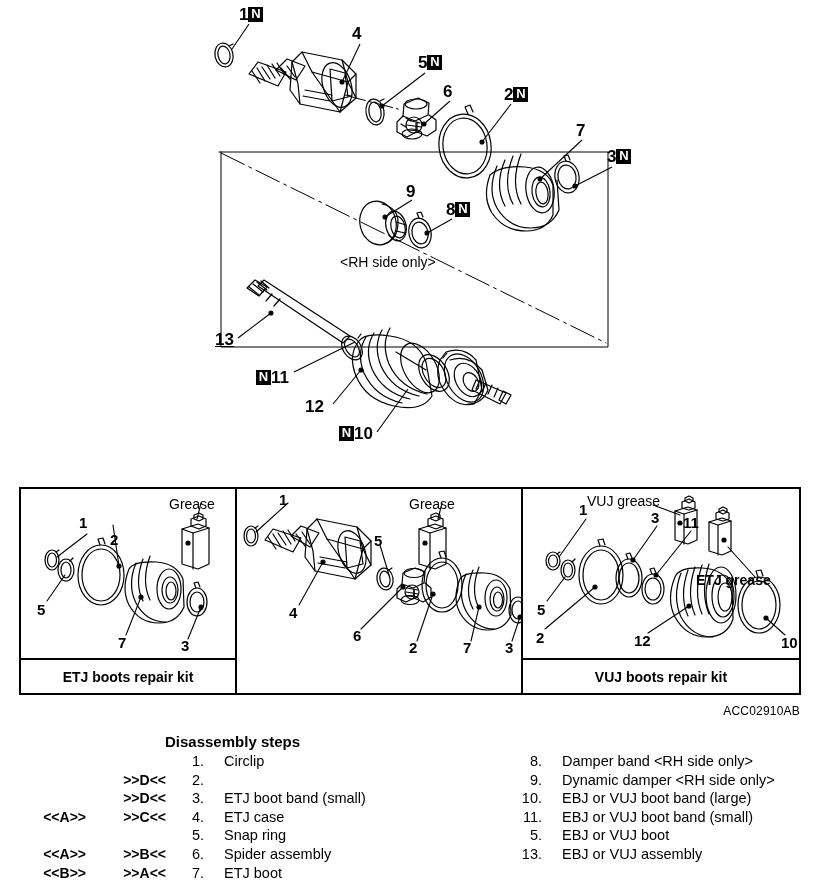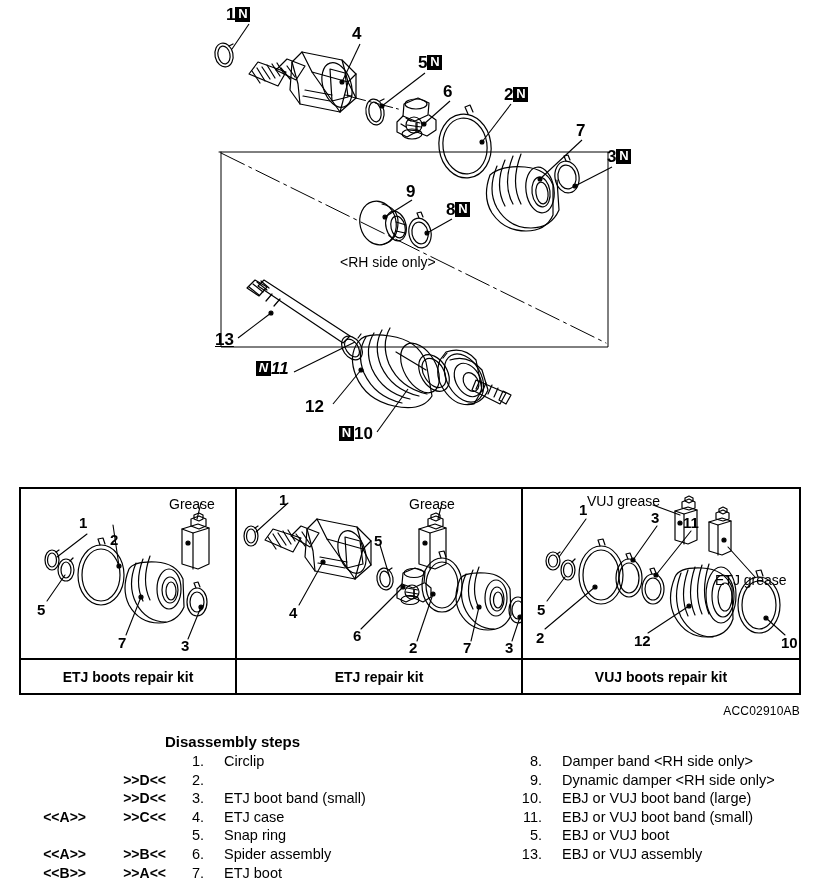--- a/index.html
+++ b/index.html
@@ -189,21 +189,21 @@
       <ellipse cx="468" cy="380" rx="12" ry="18" transform="rotate(-30 468 380)"></ellipse>
       <ellipse cx="471" cy="382" rx="7" ry="10" transform="rotate(-30 471 382)"></ellipse>
       <path d="M450 360 q18 -6 32 10 l6 20 q-6 14 -20 14"></path>
 
       <path d="M476 380 l30 13 l-6 11 l-28 -14 Z"></path>
       <path d="M480 380 l-4 9 M486 383 l-4 9 M492 385 l-4 9 M498 388 l-4 9"></path>
       <path d="M503 391 l8 4 l-5 9 l-7 -4 Z"></path>
     </g>
   </svg>
 
-  <div class="num" style="left:226px;top:6px;">
+  <div class="num" style="left:239px;top:6px;">
     <span>1</span><span class="nbadge">N</span>
   </div>
   <div class="num" style="left:352px;top:25px;">
     <span>4</span>
   </div>
   <div class="num" style="left:418px;top:54px;">
     <span>5</span><span class="nbadge">N</span>
   </div>
   <div class="num" style="left:443px;top:83px;">
     <span>6</span>
@@ -219,21 +219,21 @@
   </div>
   <div class="num" style="left:406px;top:183px;">
     <span>9</span>
   </div>
   <div class="num" style="left:446px;top:201px;">
     <span>8</span><span class="nbadge">N</span>
   </div>
   <div class="num" style="left:215px;top:331px;text-decoration:underline;">
     <span>13</span>
   </div>
-  <div class="num" style="left:256px;top:360px;font-style:italic;">
+  <div class="num" style="left:256px;top:369px;">
     <span class="nbadge">N</span><span>11</span>
   </div>
   <div class="num" style="left:305px;top:398px;">
     <span>12</span>
   </div>
   <div class="num" style="left:339px;top:425px;">
     <span class="nbadge">N</span><span>10</span>
   </div>
 
   <svg class="dwg" width="814" height="470" viewBox="0 0 814 470" fill="none" stroke="#000" stroke-width="1.1">
@@ -394,21 +394,20 @@
           </svg>
           <div class="num small" style="left:42px;top:2px;"><span>1</span></div>
           <div class="num small" style="left:137px;top:43px;"><span>5</span></div>
           <div class="num small" style="left:52px;top:115px;"><span>4</span></div>
           <div class="num small" style="left:116px;top:138px;"><span>6</span></div>
           <div class="num small" style="left:172px;top:150px;"><span>2</span></div>
           <div class="num small" style="left:226px;top:150px;"><span>7</span></div>
           <div class="num small" style="left:268px;top:150px;"><span>3</span></div>
           <div class="lbl" style="left:172px;top:8px;">Grease</div>
         </div>
-        <div class="pcap">ETJ repair kit</div>
       </div>
 
       <div class="panel p3">
         <div class="pbody">
           <svg class="dwg" width="276" height="172" viewBox="0 0 276 172" fill="none" stroke="#000" stroke-width="1.2" stroke-linecap="round" stroke-linejoin="round">
 
             <ellipse cx="30" cy="72" rx="7" ry="9"></ellipse>
               <ellipse cx="30" cy="72" rx="4.5" ry="6"></ellipse>
             <path d="M34 65 l3 -2"></path>
 
@@ -472,21 +471,21 @@
             <path d="M232 88 L205 58" stroke-width="1.1"></path>
           </svg>
           <div class="num small" style="left:56px;top:12px;"><span>1</span></div>
           <div class="num small" style="left:128px;top:20px;"><span>3</span></div>
           <div class="num small" style="left:160px;top:25px;"><span>11</span></div>
           <div class="num small" style="left:14px;top:112px;"><span>5</span></div>
           <div class="num small" style="left:13px;top:140px;"><span>2</span></div>
           <div class="num small" style="left:111px;top:143px;"><span>12</span></div>
           <div class="num small" style="left:258px;top:145px;"><span>10</span></div>
           <div class="lbl" style="left:64px;top:5px;">VUJ grease</div>
-          <div class="lbl" style="left:192px;top:84px;">ETJ grease</div>
+          <div class="lbl" style="left:173px;top:84px;font-weight:bold;">ETJ grease</div>
         </div>
         <div class="pcap">VUJ boots repair kit</div>
       </div>
 
     </div>
   </div>
 
   <div class="code">ACC02910AB</div>
 
   <div class="steps">

